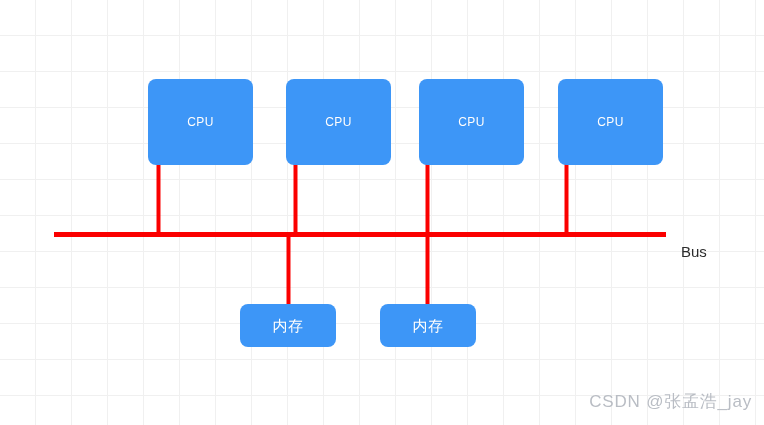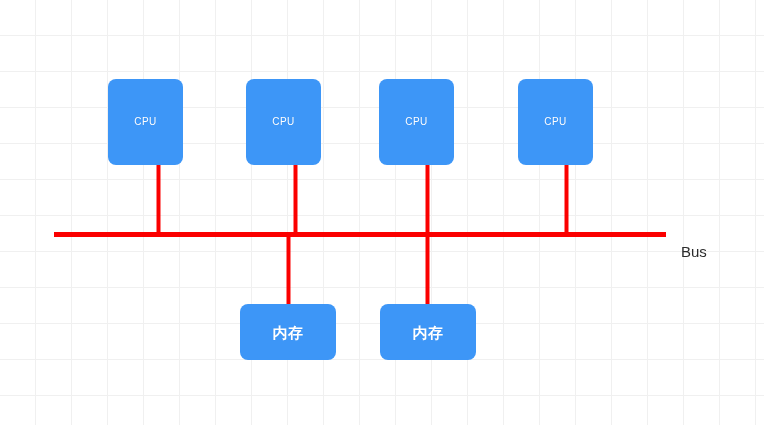--- a/index.html
+++ b/index.html
@@ -34,31 +34,31 @@
     position: absolute;
     box-sizing: border-box;
     display: flex;
     align-items: center;
     justify-content: center;
     color: #ffffff;
     border-radius: 8px;
     user-select: none;
   }
   .node-cpu {
-    width: 75px;
+    width: 105px;
     height: 86px;
-    font-size: 10px;
+    font-size: 12px;
     letter-spacing: 0.4px;
+    margin-left: 40px;
   }
   .node-mem {
     width: 96px;
-    height: 56px;
+    height: 43px;
     font-size: 15px;
     letter-spacing: 0.5px;
-    font-weight: bold;
   }
   .node-label {
     display: block;
     line-height: 1;
     text-shadow: 0 0 1px rgba(0,0,0,0.08);
   }
   .bus-label {
     position: absolute;
     left: 681px;
     top: 243px;
@@ -111,14 +111,15 @@
 
   <div class="node node-mem" style="left:240px; top:304px; background:#3d96f7;">
     <span class="node-label">内存</span>
   </div>
   <div class="node node-mem" style="left:380px; top:304px; background:#3d96f7;">
     <span class="node-label">内存</span>
   </div>
 
   <div class="bus-label">Bus</div>
 
+  <div class="watermark">CSDN @张孟浩_jay</div>
 
 </div>
 
 </body></html>

